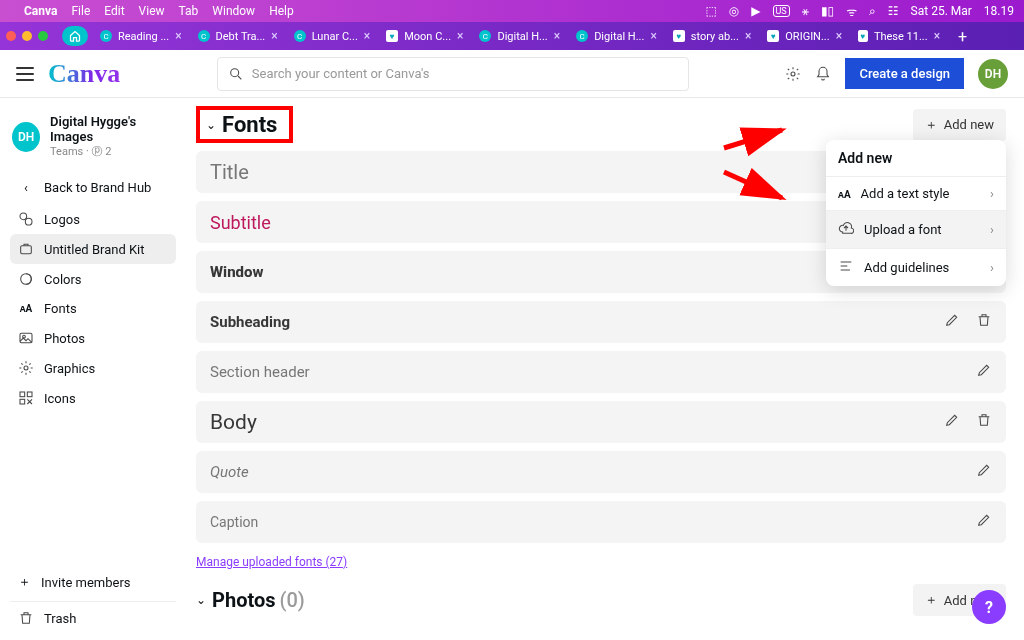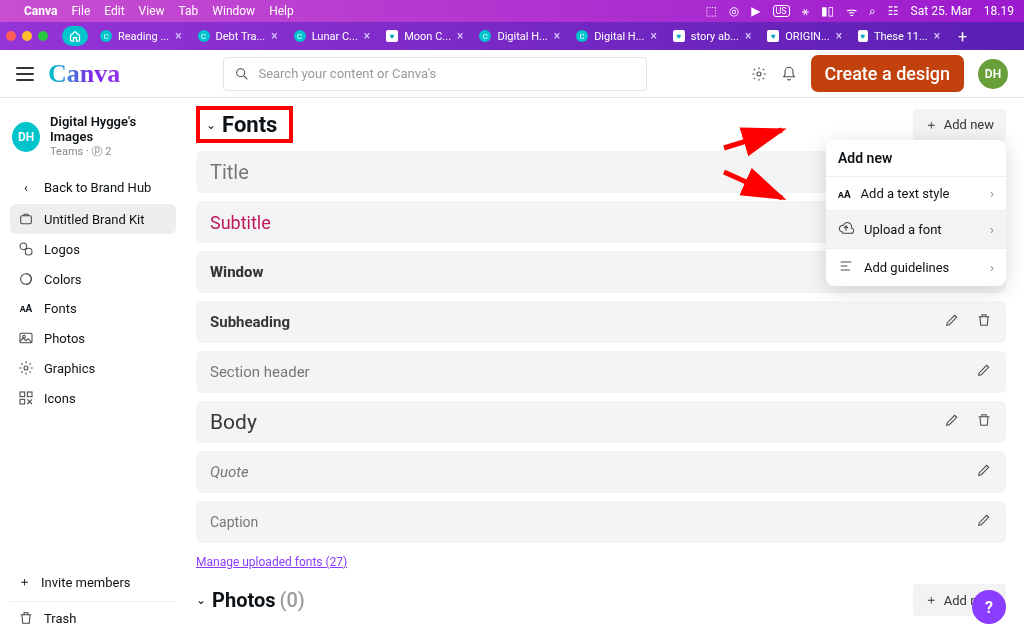--- a/index.html
+++ b/index.html
@@ -18,23 +18,23 @@
 .tab .fav-c{background:#00c4cc;color:#fff}
 .tab .fav-t{width:12px;height:12px;background:#fff;border-radius:2px;display:flex;align-items:center;justify-content:center;color:#03a2bb;font-size:8px}
 .tab .close{color:#e0d0ff;font-size:12px}
 .tab-plus{color:#fff;font-size:16px;padding:0 6px}
 
 .topbar{height:48px;border-bottom:1px solid #e8e8e8;display:flex;align-items:center;padding:0 16px;gap:14px}
 .hamburger{width:18px;height:14px;display:flex;flex-direction:column;justify-content:space-between}
 .hamburger span{height:2px;background:#333;border-radius:2px}
 .canva-logo{font-family:"Brush Script MT","Segoe Script",cursive;font-weight:700;font-size:26px;background:linear-gradient(90deg,#01c3cc 0%,#7d2ae8 60%,#9333ea 100%);-webkit-background-clip:text;-webkit-text-fill-color:transparent}
 .search-wrap{flex:1;display:flex;justify-content:center}
-.search{width:424px;height:34px;border:1px solid #e5e5e5;border-radius:4px;display:flex;align-items:center;padding:0 10px;gap:8px;color:#999;font-size:13px}
+.search{width:472px;height:34px;border:1px solid #e5e5e5;border-radius:4px;display:flex;align-items:center;padding:0 10px;gap:8px;color:#999;font-size:13px}
 .top-icons{display:flex;align-items:center;gap:14px}
-.btn-create{background:#c2410c;color:#fff;border:none;border-radius:7px;padding:8px 14px;font-size:18px;font-weight:500}
+.btn-create{background:#1d4ed8;color:#fff;border:none;border-radius:0;padding:8px 14px;font-size:13px;font-weight:500}
 .avatar{width:30px;height:30px;border-radius:50%;background:#689f38;color:#fff;display:flex;align-items:center;justify-content:center;font-size:12px;font-weight:600}
 
 .app-body{display:flex;height:calc(640px - 22px - 28px - 48px);position:relative}
 .sidebar{width:186px;padding:12px 10px;display:flex;flex-direction:column;gap:2px;font-size:13px;position:relative}
 .team-row{display:flex;align-items:center;gap:10px;padding:4px 2px 8px;margin-bottom:4px}
 .team-badge{width:30px;height:30px;border-radius:50%;background:#00c4cc;color:#fff;display:flex;align-items:center;justify-content:center;font-size:12px;font-weight:600}
 .team-name{font-size:13px;font-weight:600}
 .team-sub{font-size:11px;color:#888}
 .sb-item{display:flex;align-items:center;gap:10px;padding:7px 8px;border-radius:6px;cursor:pointer}
 .sb-item.active{background:#eeeeee}
@@ -202,37 +202,37 @@
       <div>
         <div class="team-name">Digital Hygge's Images</div>
         <div class="team-sub">Teams  ·  ⓟ 2</div>
       </div>
     </div>
     <div class="sb-item">
       <span class="ic">‹</span>
       <span>Back to Brand Hub</span>
     </div>
     <div id="sb-mount">
+        <div class="sb-item">
+          <span class="ic">
+            <svg class="ic-svg" viewBox="0 0 24 24">
+              <circle cx="8" cy="8" r="5"></circle>
+              <circle cx="16" cy="16" r="5"></circle>
+            </svg>
+          </span>
+          <span>Logos</span>
+        </div>
         <div class="sb-item active">
           <span class="ic">
             <svg class="ic-svg" viewBox="0 0 24 24">
               <rect x="4" y="7" width="16" height="12" rx="2"></rect>
               <path d="M9 7V5h6v2"></path>
             </svg>
           </span>
           <span>Untitled Brand Kit</span>
-        </div>
-        <div class="sb-item">
-          <span class="ic">
-            <svg class="ic-svg" viewBox="0 0 24 24">
-              <circle cx="8" cy="8" r="5"></circle>
-              <circle cx="16" cy="16" r="5"></circle>
-            </svg>
-          </span>
-          <span>Logos</span>
         </div>
         <div class="sb-item">
           <span class="ic">
             <svg class="ic-svg" viewBox="0 0 24 24">
               <circle cx="12" cy="12" r="8"></circle>
               <path d="M12 4a8 8 0 0 1 0 16"></path>
             </svg>
           </span>
           <span>Colors</span>
         </div>

